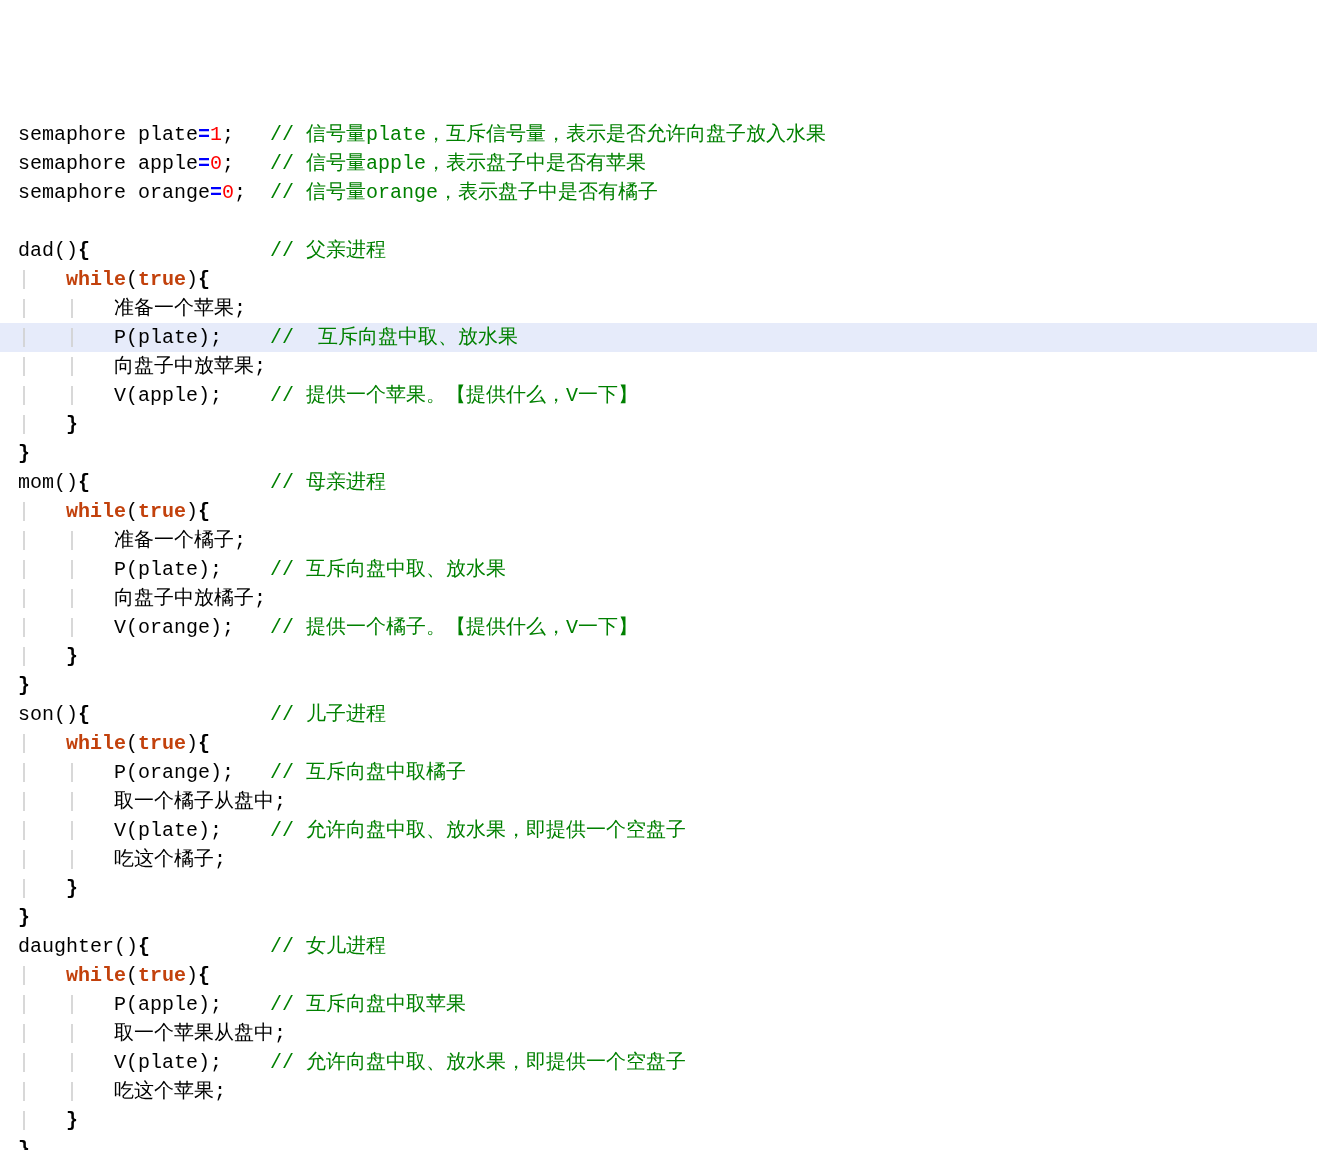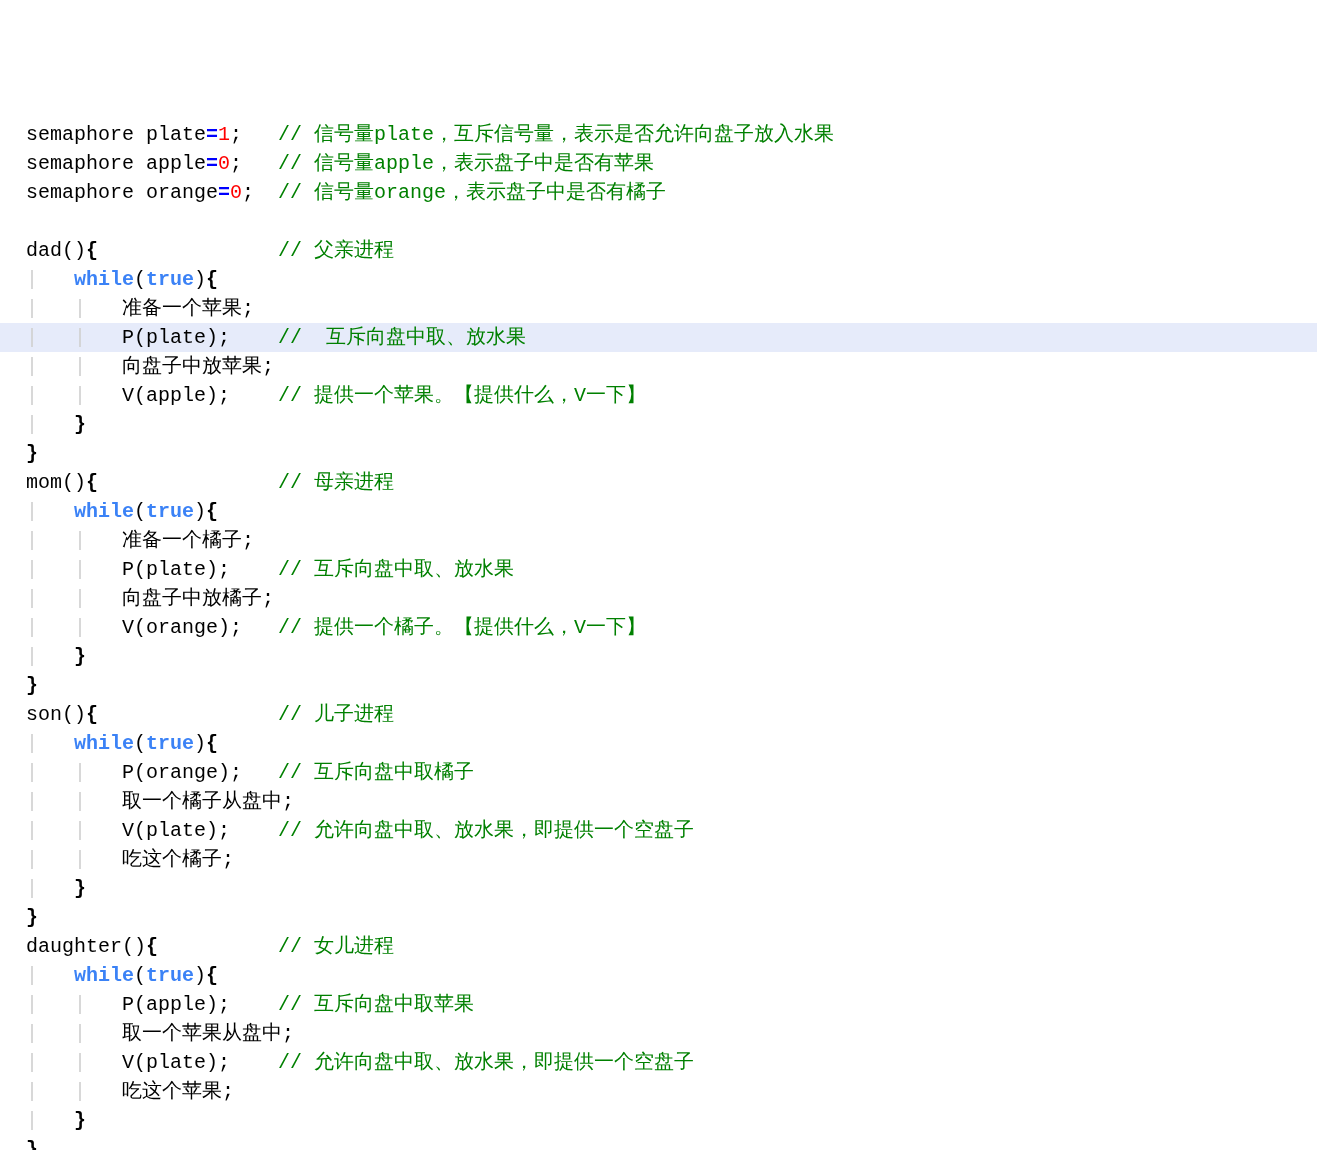--- a/index.html
+++ b/index.html
@@ -6,29 +6,29 @@
     body {
       font-family: Consolas, 'Courier New', monospace;
       font-size: 20px;
       line-height: 1.45;
       background: #ffffff;
       color: #000000;
       white-space: pre;
       padding: 4px 0;
     }
     .line {
-      padding-left: 24px;
+      padding-left: 16px;
       border-left: 2px solid transparent;
       font-family: Liberation Mono, monospace;
     }
     .line.highlighted {
       background: #e6ebfa;
     }
     .identifier { color: #000000; }
-    .keyword { color: #3b82f6; font-weight: bold; }
+    .keyword { color: #c2410c; font-weight: bold; }
     .operator { color: #0000ff; font-weight: bold; }
     .punct { color: #000000; }
     .number { color: #ff0000; }
     .comment { color: #008000; }
     .brace { color: #000000; font-weight: bold; }
     .indent-guide { color: #d0d0d0; }
   </style>
 </head>
 <body>
 

